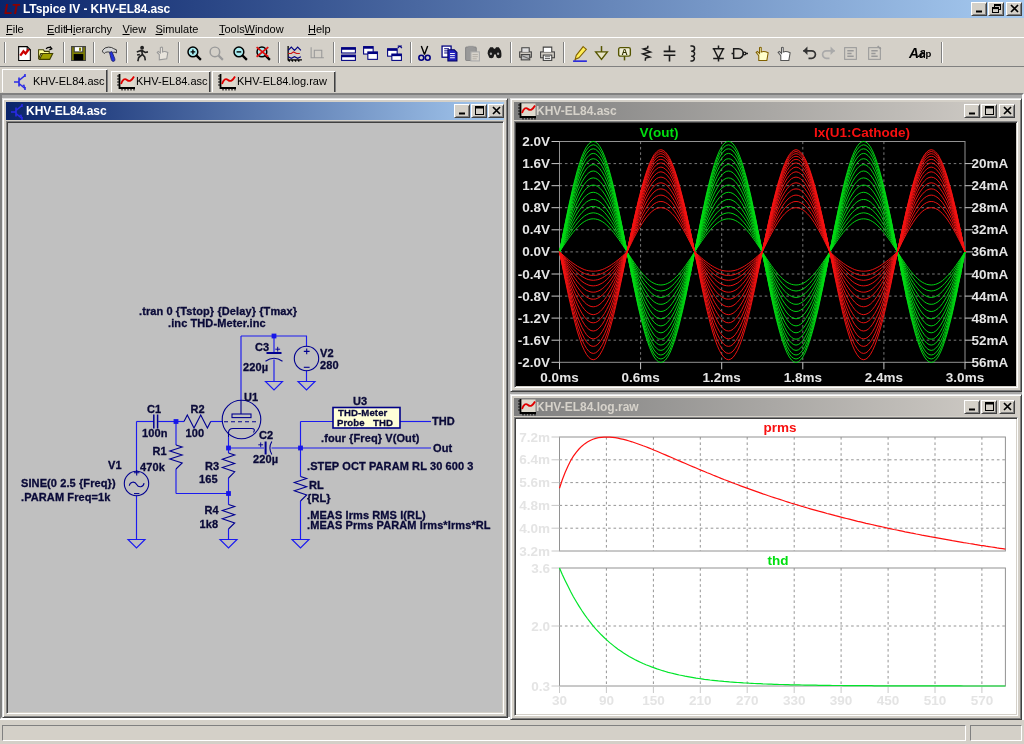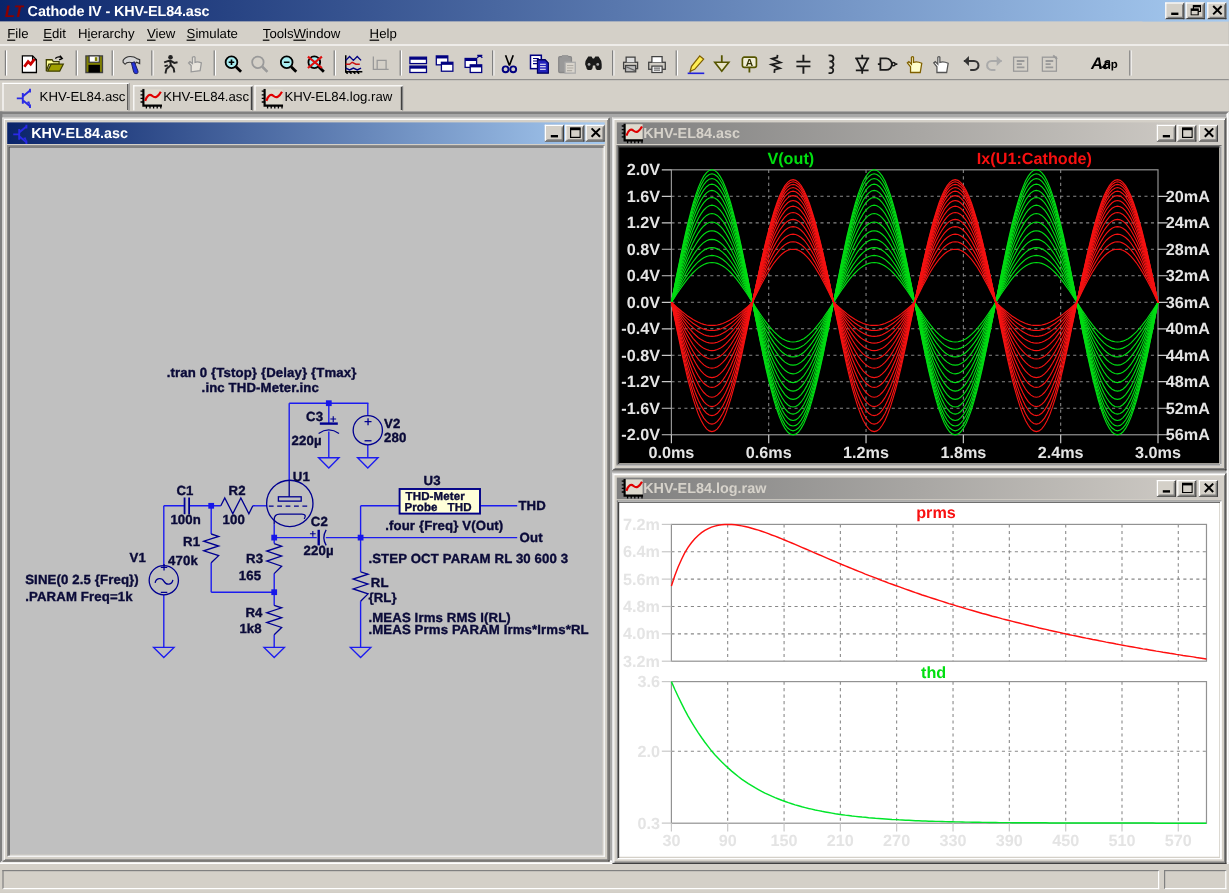--- a/index.html
+++ b/index.html
@@ -20,40 +20,40 @@
 .wbtn{position:absolute;top:3px;width:16px;height:14px;background:#d4d0c8;border:1px solid;border-color:#fff #404040 #404040 #fff;box-shadow:inset 1px 1px 0 #d4d0c8, inset -1px -1px 0 #808080;text-align:center;line-height:10px}
 .wbtn svg{margin-top:1px}
 .statusbar{left:0;top:719px;width:1024px;height:25px;background:#d4d0c8;border-top:1px solid #fff}
 .spanel{position:absolute;top:5px;height:16px;border:1px solid;border-color:#808080 #fff #fff #808080}
 svg text{font-family:"Liberation Sans",sans-serif}
 .plotlabels text{font-size:13.5px;font-weight:bold;fill:#e4e4e4}
 .schem text{font-size:11px;font-weight:bold;fill:#0a0a38;letter-spacing:0.1px;stroke:#0a0a38;stroke-width:0.3px}
 </style></head><body>
 
 <div class="abs titlebar">
-    <span style="position:absolute;left:23px;top:2px">Cathode IV - KHV-EL84.asc</span>
+    <span style="position:absolute;left:23px;top:2px">LTspice IV - KHV-EL84.asc</span>
     <svg style="position:absolute;left:4px;top:1px" width="16" height="16" viewBox="0 0 16 16">
       <text x="0" y="13" font-size="14" font-weight="bold" font-style="italic" fill="#8b0000" font-family="Liberation Serif">LT</text>
     </svg>
     <span class="wbtn" style="top:2px;left:971px"><svg width="9" height="9" viewBox="0 0 9 9">
         <rect x="1" y="6.5" width="6" height="2" fill="#000"></rect>
       </svg></span>
     <span class="wbtn" style="top:2px;left:988px"><svg width="9" height="9" viewBox="0 0 9 9">
         <rect x="2.5" y="0.5" width="6" height="5" fill="none" stroke="#000"></rect>
         <rect x="2.5" y="0.5" width="6" height="1.6" fill="#000"></rect>
         <rect x="0.5" y="3.5" width="6" height="5" fill="#d4d0c8" stroke="#000"></rect>
         <rect x="0.5" y="3.5" width="6" height="1.6" fill="#000"></rect>
       </svg></span>
     <span class="wbtn" style="top:2px;left:1006px"><svg width="9" height="9" viewBox="0 0 9 9">
         <path d="M1,1 L8,8 M8,1 L1,8" stroke="#000" stroke-width="1.7"></path>
       </svg></span>
   </div>
 <div class="abs menubar">
     <span style="left:6.0px"><u>F</u>ile</span>
-    <span style="left:36px"><u>E</u>dit</span>
+    <span style="left:47px"><u>E</u>dit</span>
     <span style="left:65.0px">H<u>i</u>erarchy</span>
     <span style="left:122.5px"><u>V</u>iew</span>
     <span style="left:155.5px"><u>S</u>imulate</span>
     <span style="left:219px"><u>T</u>ools</span>
     <span style="left:244.5px"><u>W</u>indow</span>
     <span style="left:308px"><u>H</u>elp</span>
   </div>
 <div class="abs toolbar">
     <div class="tsep" style="left:4.0px"></div>
 <div class="ticon" style="left:15.5px"><svg width="17" height="17" viewBox="0 0 16 16">

